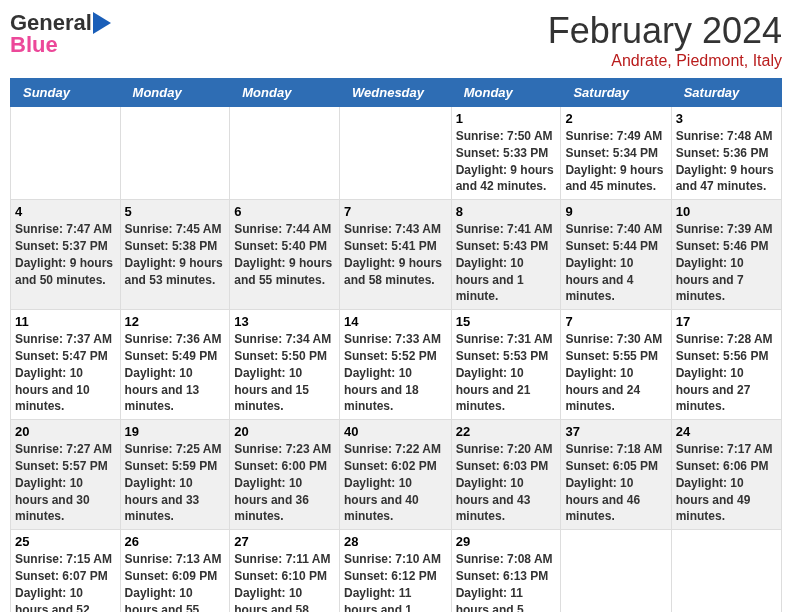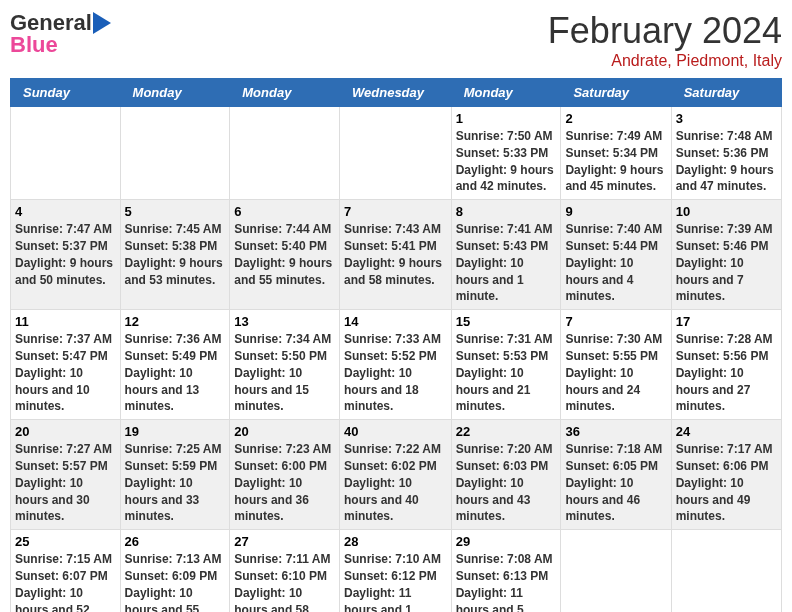--- a/index.html
+++ b/index.html
@@ -212,21 +212,21 @@
         </td>
         <td>
           <span class="date-num">40</span>
           <div class="cell-info">Sunrise: 7:22 AM<br>Sunset: 6:02 PM<br>Daylight: 10 hours and 40 minutes.</div>
         </td>
         <td>
           <span class="date-num">22</span>
           <div class="cell-info">Sunrise: 7:20 AM<br>Sunset: 6:03 PM<br>Daylight: 10 hours and 43 minutes.</div>
         </td>
         <td>
-          <span class="date-num">36</span>
+          <span class="date-num">37</span>
           <div class="cell-info">Sunrise: 7:18 AM<br>Sunset: 6:05 PM<br>Daylight: 10 hours and 46 minutes.</div>
         </td>
         <td>
           <span class="date-num">24</span>
           <div class="cell-info">Sunrise: 7:17 AM<br>Sunset: 6:06 PM<br>Daylight: 10 hours and 49 minutes.</div>
         </td>
       </tr>
       <tr class="week-row-odd">
         <td>
           <span class="date-num">25</span>

